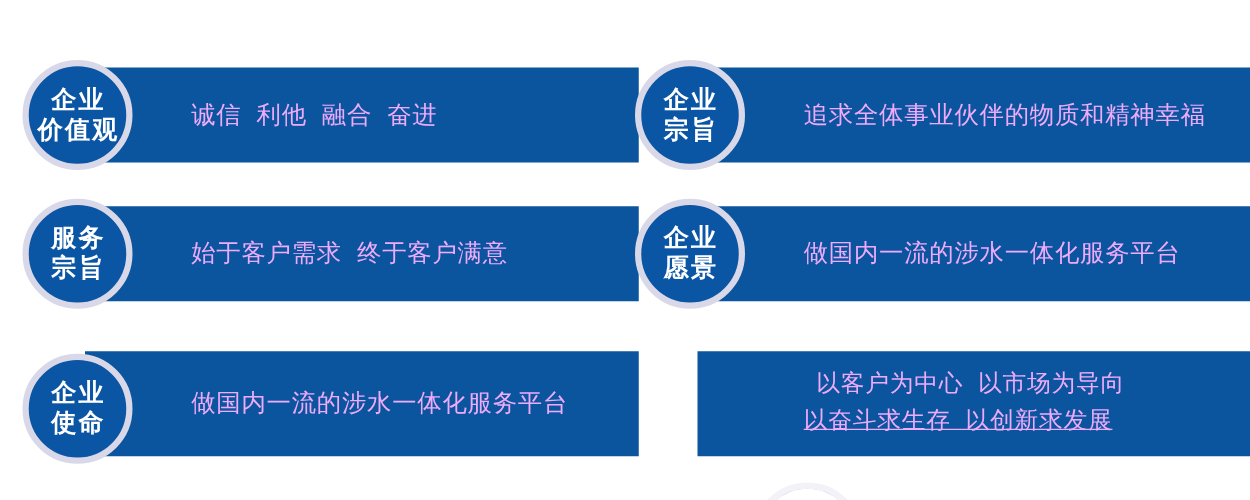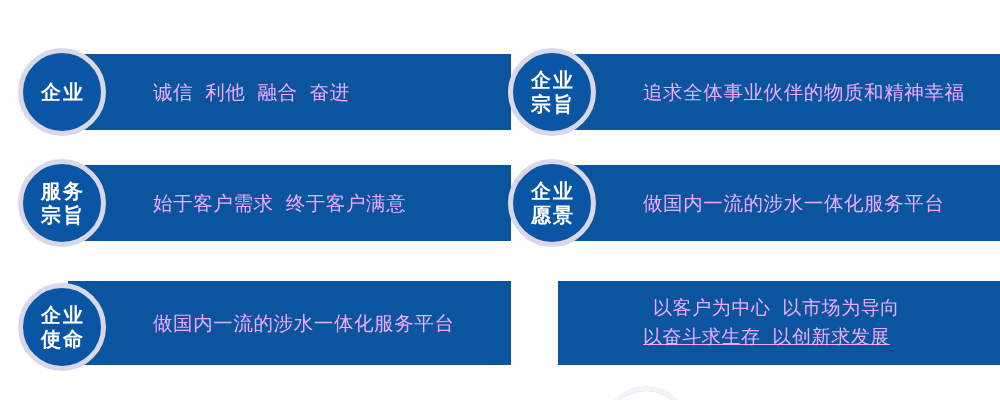--- a/index.html
+++ b/index.html
@@ -121,20 +121,21 @@
 <body>
 
 <div id="stage">
 
   <div class="value-item col-left row-1 w-left">
     <div class="value-bar w-left">
       <div class="value-text">诚信  利他  融合  奋进</div>
     </div>
     <div class="value-badge">
       <span class="badge-line">企业</span>
+      <span class="badge-line">价值观</span>
     </div>
   </div>
 
   <div class="value-item col-right row-1 w-right">
     <div class="value-bar w-right">
       <div class="value-text">追求全体事业伙伴的物质和精神幸福</div>
     </div>
     <div class="value-badge">
       <span class="badge-line">企业</span>
       <span class="badge-line">宗旨</span>

